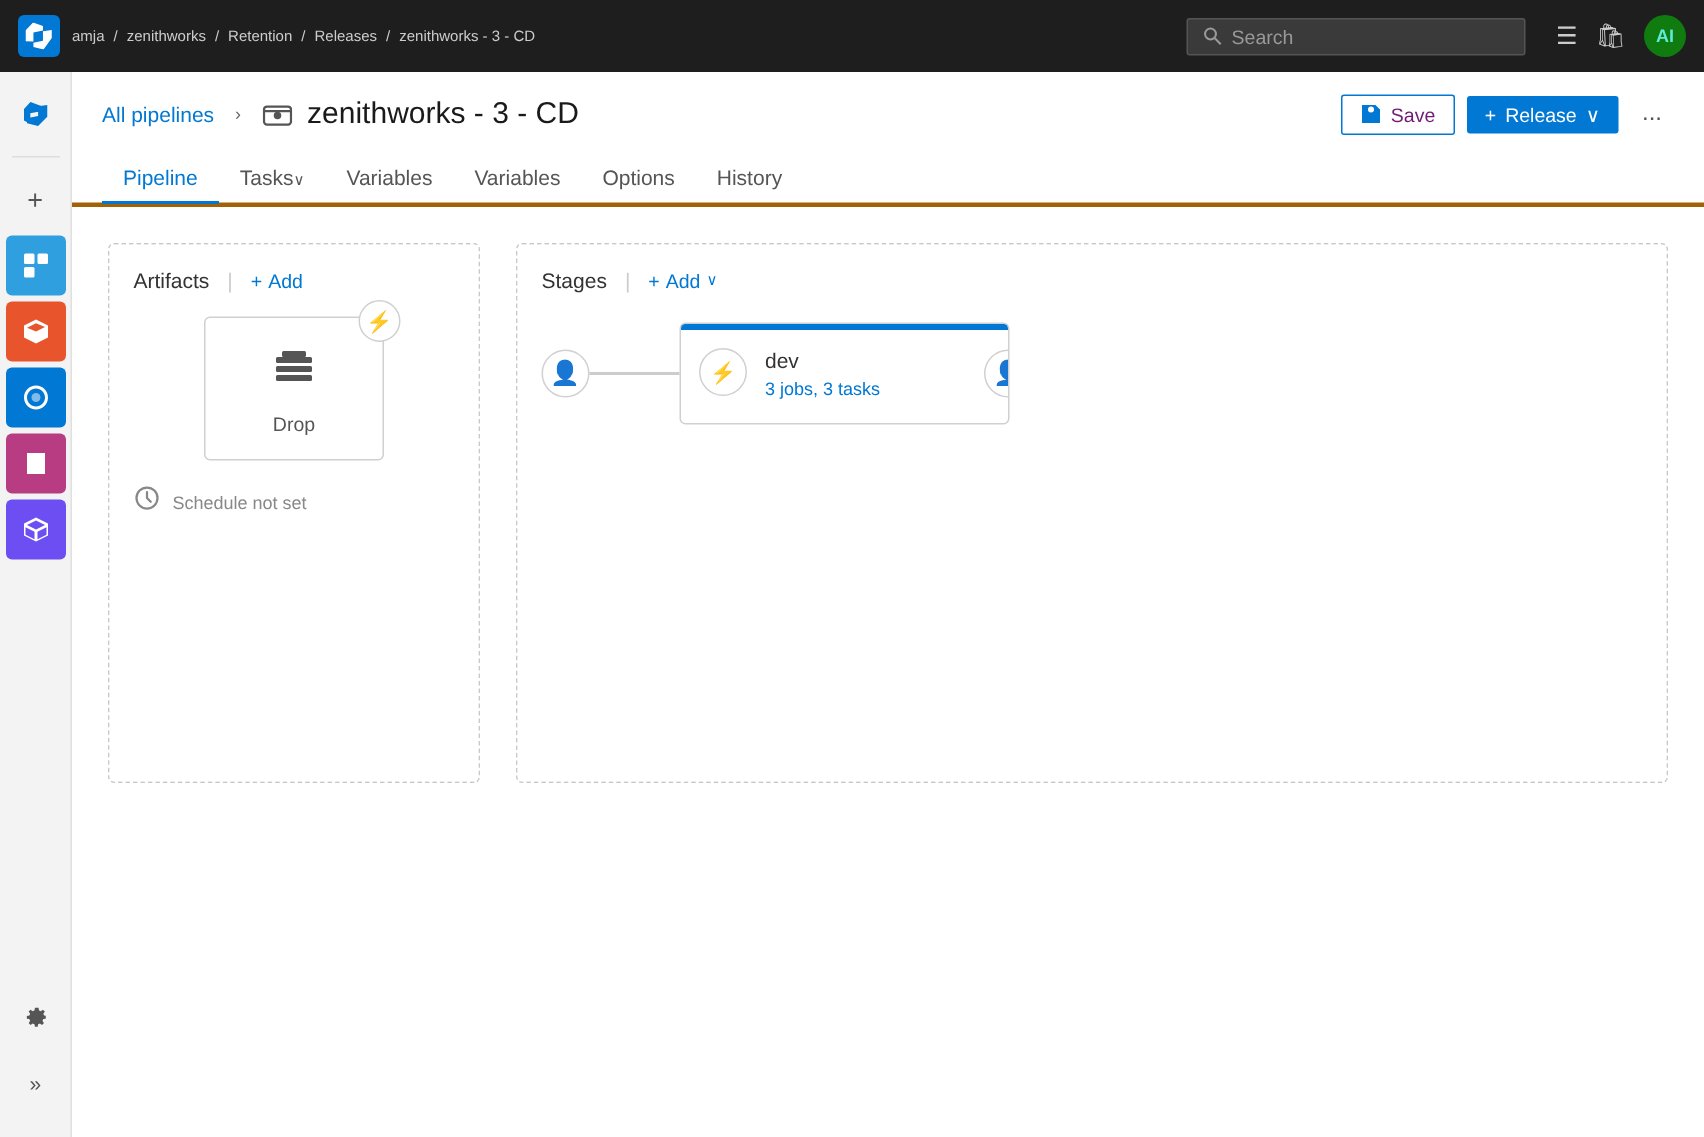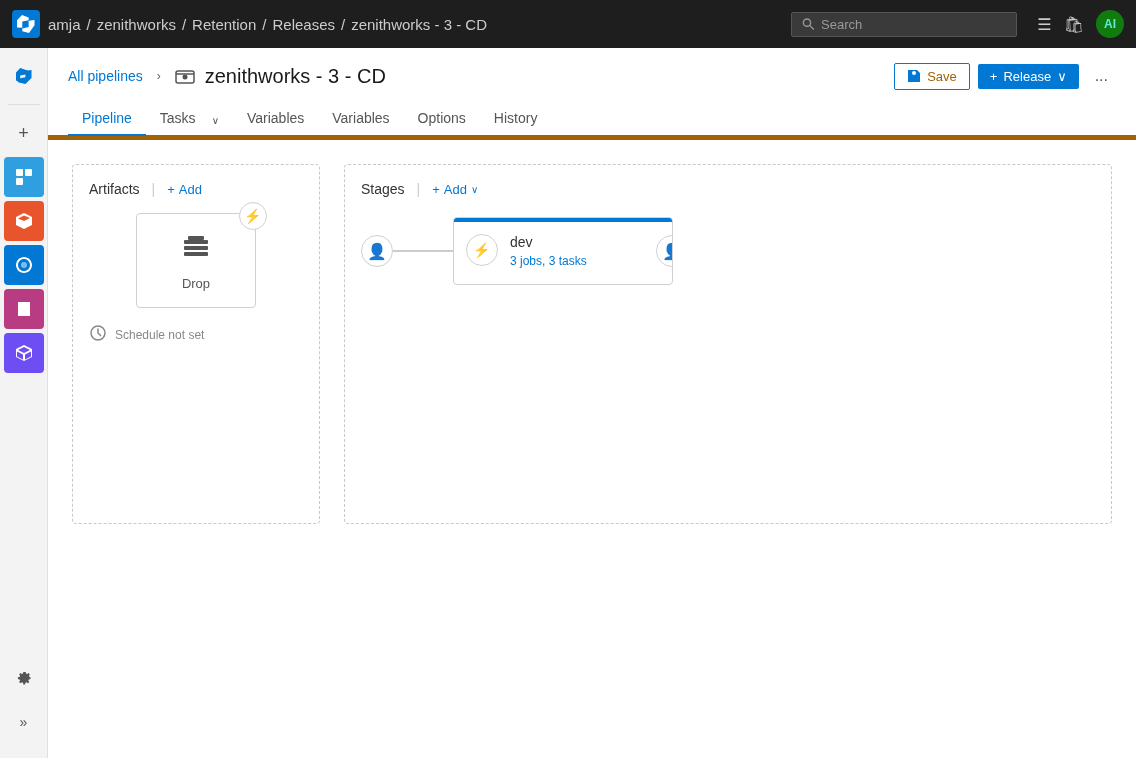--- a/index.html
+++ b/index.html
@@ -18,21 +18,21 @@
     .topbar-logo {
       width: 28px; height: 28px;
       background: #0078d4;
       border-radius: 4px;
       display: flex; align-items: center; justify-content: center;
       color: white; font-weight: bold; font-size: 14px;
       flex-shrink: 0;
     }
     .topbar-breadcrumb {
       display: flex; align-items: center; gap: 6px;
-      color: #ccc; font-size: 15px;
+      color: #ccc; font-size: 10px;
     }
     .topbar-breadcrumb span { color: #ccc; }
     .topbar-breadcrumb a { color: #ccc; text-decoration: none; }
     .topbar-sep { color: #666; }
     .topbar-current { color: #fff; }
     .topbar-spacer { flex: 1; }
     .topbar-search {
       background: #3a3a3a;
       border: 1px solid #555;
       border-radius: 2px;
@@ -89,56 +89,56 @@
     .content-area {
       flex: 1;
       display: flex;
       flex-direction: column;
       overflow: hidden;
     }
 
     
     .pipeline-header {
       padding: 14px 20px 0 20px;
-      border-bottom: 5px solid #a16207;
+      border-bottom: 3px solid #a16207;
       flex-shrink: 0;
     }
     .pipeline-title-row {
       display: flex; align-items: center; justify-content: space-between;
       margin-bottom: 12px;
     }
     .pipeline-title-left { display: flex; align-items: center; gap: 10px; }
     .all-pipelines-link { color: #0078d4; text-decoration: none; font-size: 14px; }
     .breadcrumb-arrow { color: #666; font-size: 12px; margin: 0 4px; }
     .pipeline-name { font-size: 20px; font-weight: 400; color: #1a1a1a; }
     .pipeline-title-right { display: flex; align-items: center; gap: 8px; }
     .btn-save {
       display: flex; align-items: center; gap: 6px;
       padding: 5px 12px; border: 1px solid #0078d4;
-      border-radius: 2px; background: white; color: #a16207;
+      border-radius: 2px; background: white; color: #701a75;
       cursor: pointer; font-size: 13px;
     }
     .btn-release {
       display: flex; align-items: center; gap: 6px;
       padding: 5px 12px; background: #0078d4; color: white;
       border: none; border-radius: 2px; cursor: pointer; font-size: 13px;
     }
     .btn-more {
       padding: 5px 8px; border: none; background: transparent;
       color: #555; cursor: pointer; font-size: 16px;
     }
     .pipeline-tabs {
       display: flex; gap: 0;
     }
     .tab-item {
       padding: 8px 14px; cursor: pointer; font-size: 14px; color: #555;
       border-bottom: 2px solid transparent; margin-bottom: -1px;
     }
     .tab-item.active { color: #0078d4; border-bottom: 2px solid #0078d4; font-weight: 500; }
-    .tab-tasks { display: flex; align-items: flex-end; gap: 16px; }
+    .tab-tasks { display: flex; align-items: flex-end; gap: 0; }
     .tab-chevron { font-size: 10px; }
 
     
     .pipeline-canvas {
       flex: 1;
       padding: 24px;
       overflow: auto;
       background: #fff;
     }
     .pipeline-sections {

